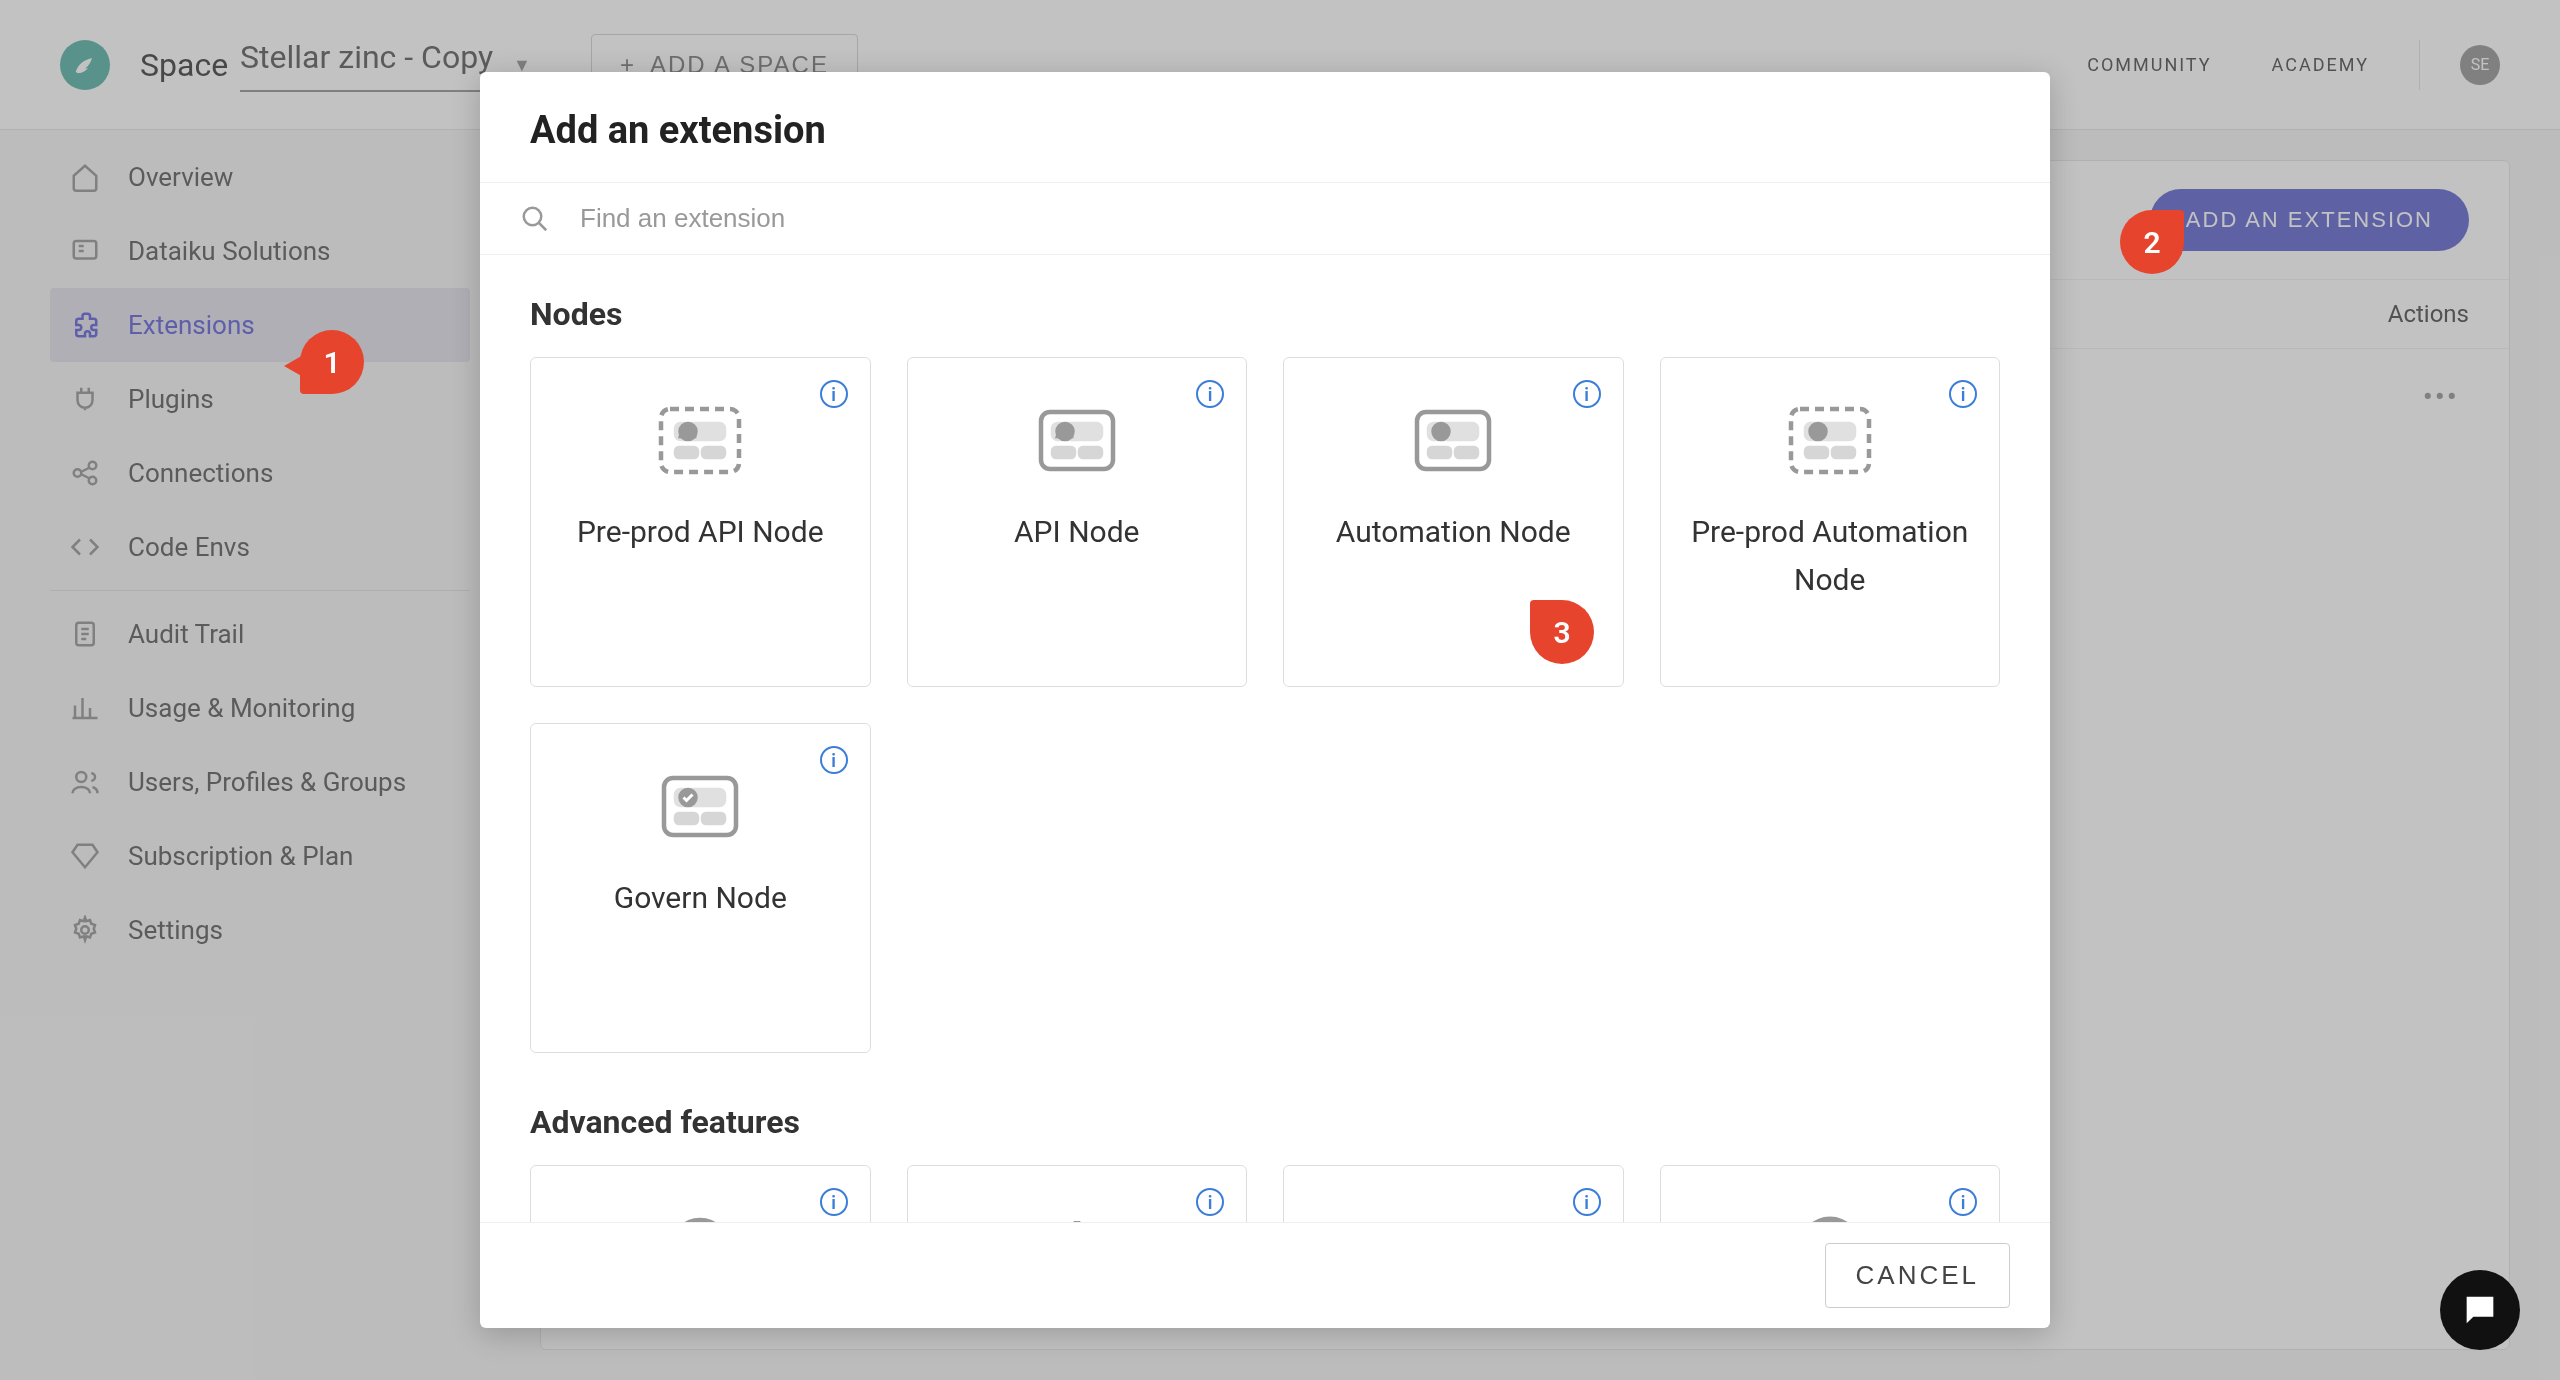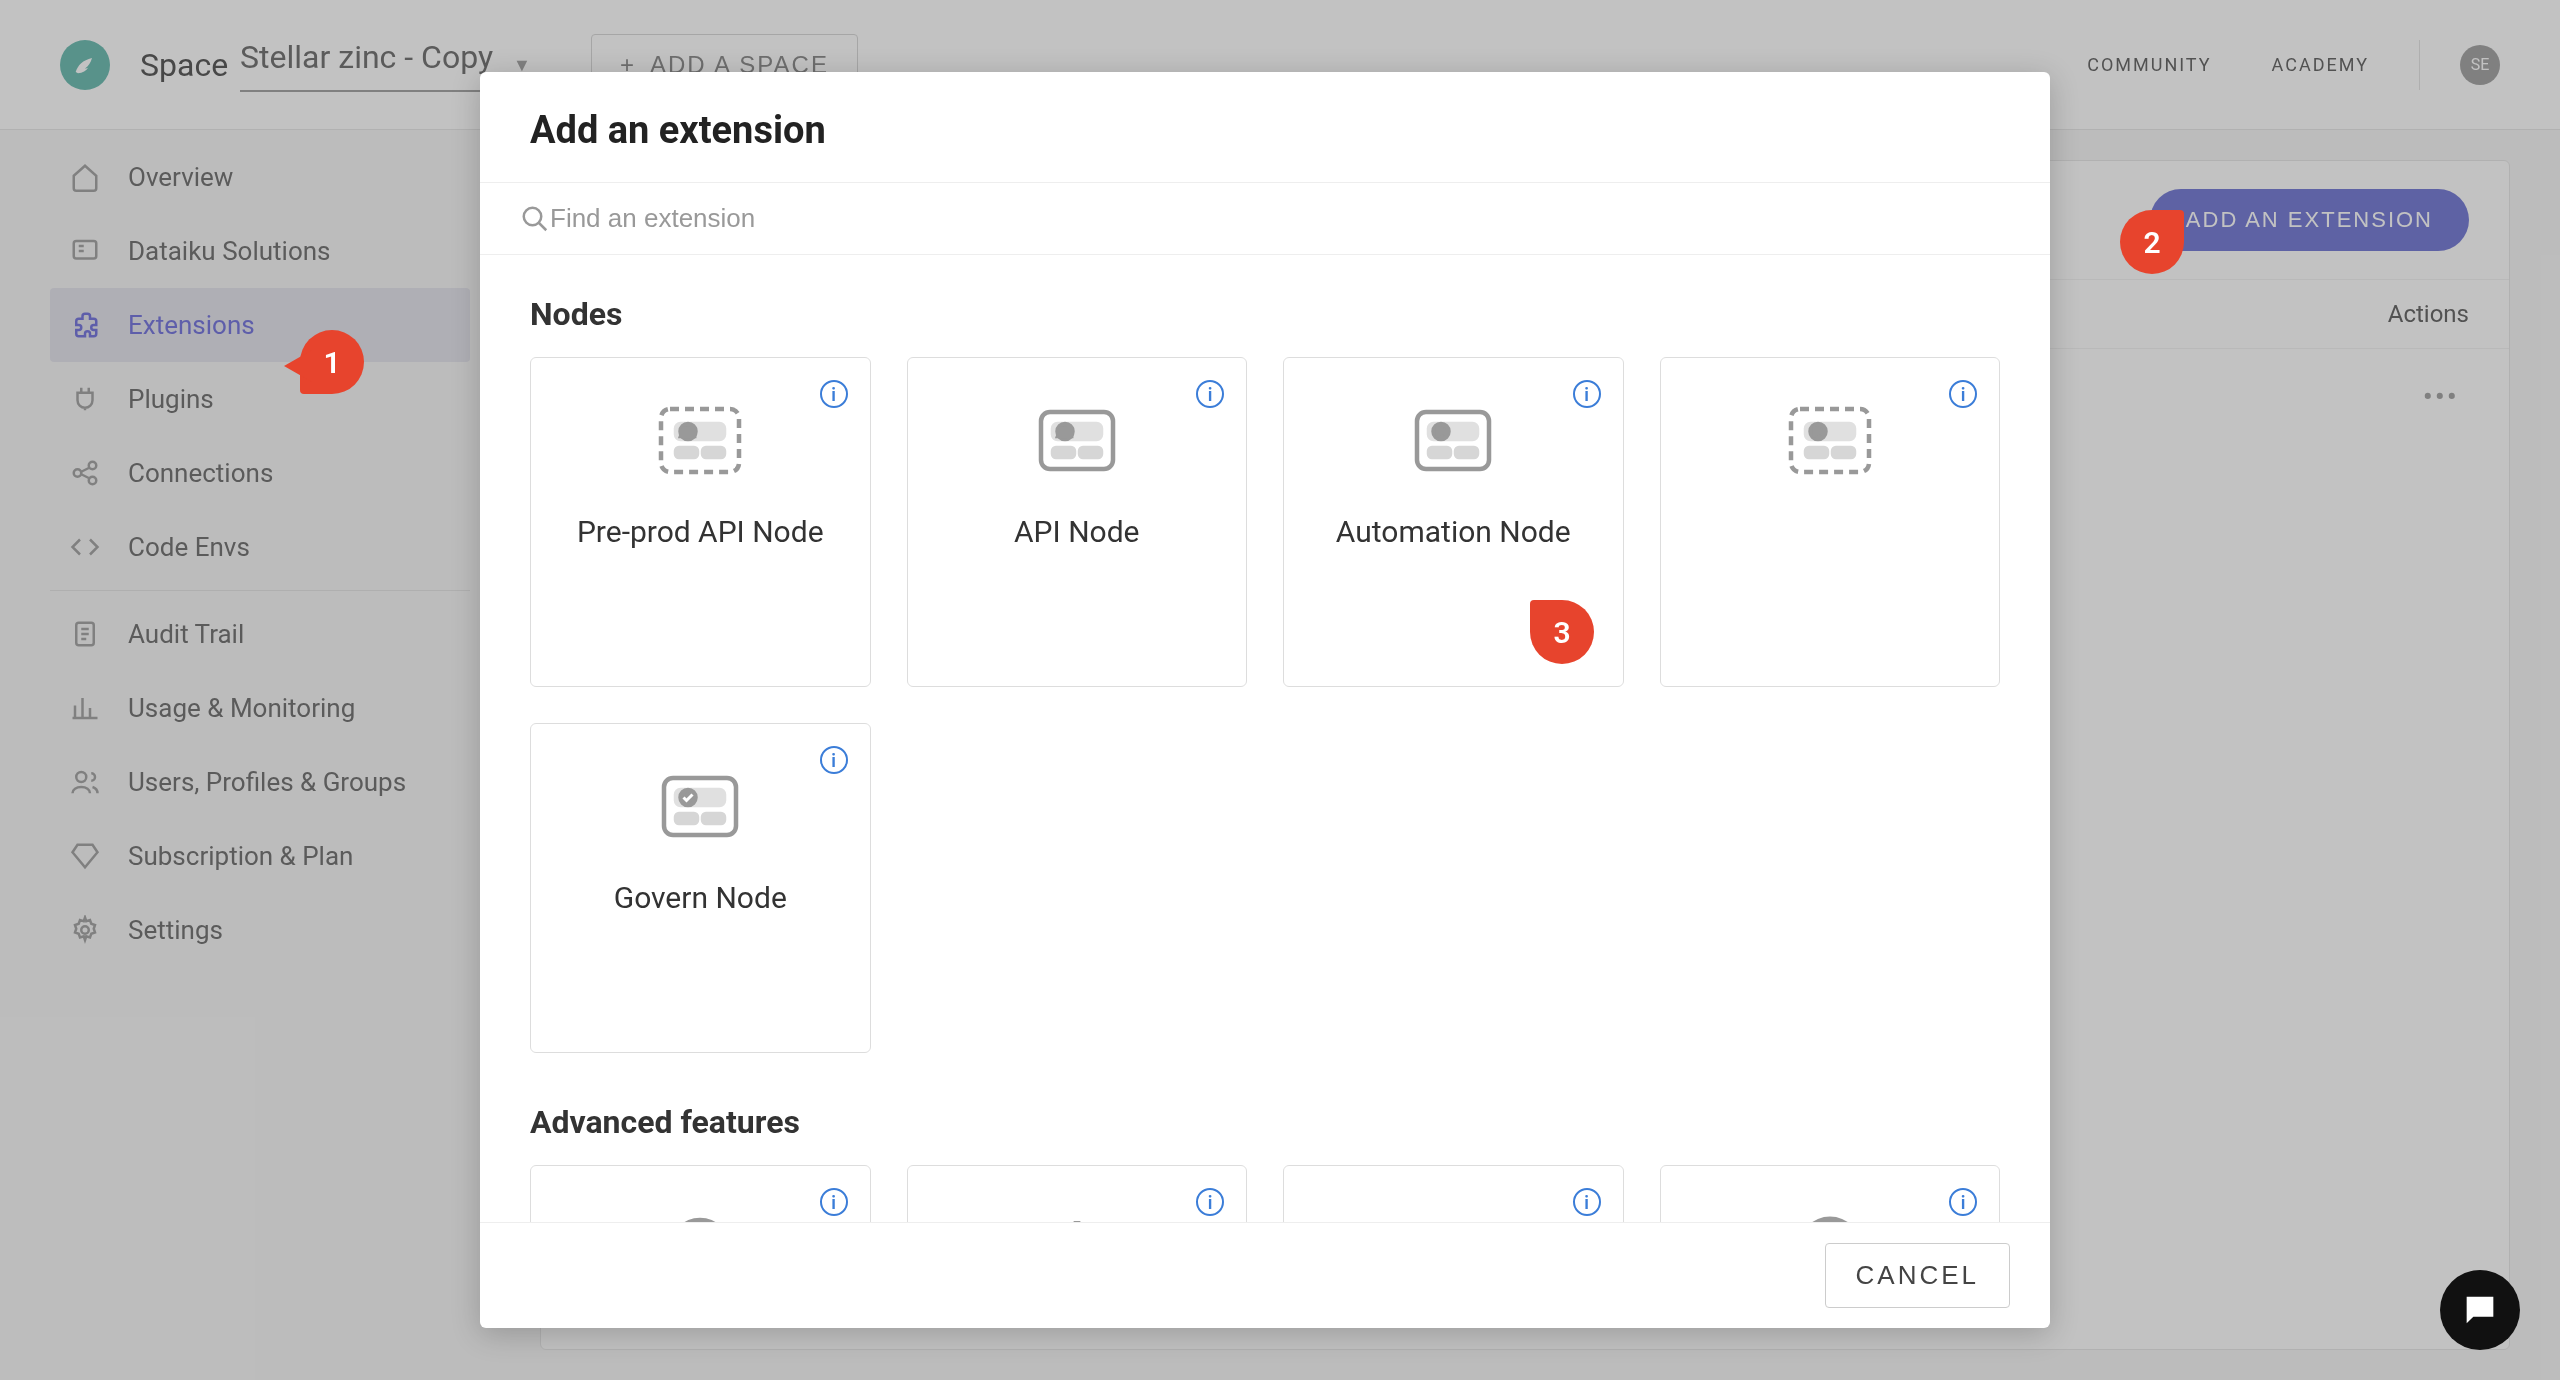--- a/index.html
+++ b/index.html
@@ -34,21 +34,21 @@
 .main-headers .col { flex: 1; font-size: 24px; color: #333; }
 .main-headers .col-actions { font-size: 24px; color: #333; }
 .kebab { text-align: right; padding: 30px 50px; font-size: 30px; color: #888; letter-spacing: 2px; }
 
 
 .overlay { position: absolute; inset: 0; background: rgba(120,120,120,0.45); }
 
 
 .modal { position: absolute; left: 480px; top: 72px; width: 1570px; height: 1256px; background: #fff; border-radius: 6px; display: flex; flex-direction: column; box-shadow: 0 6px 30px rgba(0,0,0,0.2); }
 .modal-title { font-size: 38px; font-weight: 700; padding: 36px 50px 30px; color: #222; }
-.modal-search { border-top: 1px solid #eee; border-bottom: 1px solid #eee; display: flex; align-items: center; padding: 20px 40px; }
+.modal-search { border-top: 1px solid #eee; border-bottom: 1px solid #eee; display: flex; align-items: center; padding: 20px 40px; gap: 30px; }
 .modal-search input { border: none; outline: none; font-size: 26px; flex: 1; color: #444; }
 .modal-search input::placeholder { color: #999; }
 .search-icon { width: 30px; height: 30px; color: #999; }
 .modal-body { flex: 1; overflow: auto; padding: 24px 50px; }
 .section-title { font-size: 32px; font-weight: 700; color: #333; margin: 16px 0 24px; }
 .card-grid { display: grid; grid-template-columns: repeat(4, 1fr); gap: 36px; }
 .card { border: 1px solid #ddd; border-radius: 6px; height: 330px; position: relative; display: flex; flex-direction: column; align-items: center; padding: 36px 20px 20px; cursor: pointer; }
 .card-icon { width: 90px; height: 80px; margin-top: 6px; margin-bottom: 28px; display: flex; align-items: center; justify-content: center; color: #999; }
 .card-label { font-size: 30px; color: #333; text-align: center; line-height: 1.6; }
 .info-icon { position: absolute; top: 22px; right: 22px; width: 28px; height: 28px; border: 2px solid #3b7dd8; border-radius: 50%; color: #3b7dd8; display: flex; align-items: center; justify-content: center; font-size: 18px; font-weight: 600; }
@@ -237,20 +237,21 @@
         <div class="card-icon">
           <svg viewBox="0 0 60 50" fill="none" stroke="currentColor" stroke-width="3">
               <rect x="4" y="4" width="52" height="42" rx="6" stroke-dasharray="6 4"></rect>
               <rect x="14" y="14" width="32" height="10" rx="3" fill="currentColor" opacity="0.3"></rect>
               <circle cx="22" cy="19" r="5" fill="currentColor"></circle>
               <path d="M20 17l4 2-4 2z" fill="#fff"></path>
               <rect x="14" y="30" width="14" height="6" rx="2" fill="currentColor" opacity="0.4"></rect>
               <rect x="32" y="30" width="14" height="6" rx="2" fill="currentColor" opacity="0.4"></rect>
             </svg>
         </div>
+        <div class="card-label">Pre-prod Automation Node</div>
       </div>
       <div class="card">
         <div class="info-icon">i</div>
         <div class="card-icon">
           <svg viewBox="0 0 60 50" fill="none" stroke="currentColor" stroke-width="3">
               <rect x="6" y="6" width="48" height="38" rx="6"></rect>
               <rect x="14" y="14" width="32" height="10" rx="3" fill="currentColor" opacity="0.3"></rect>
               <circle cx="22" cy="19" r="5" fill="currentColor"></circle>
               <path d="M19 19l2 2 4-4" stroke="#fff" stroke-width="2"></path>
               <rect x="14" y="30" width="14" height="6" rx="2" fill="currentColor" opacity="0.4"></rect>

